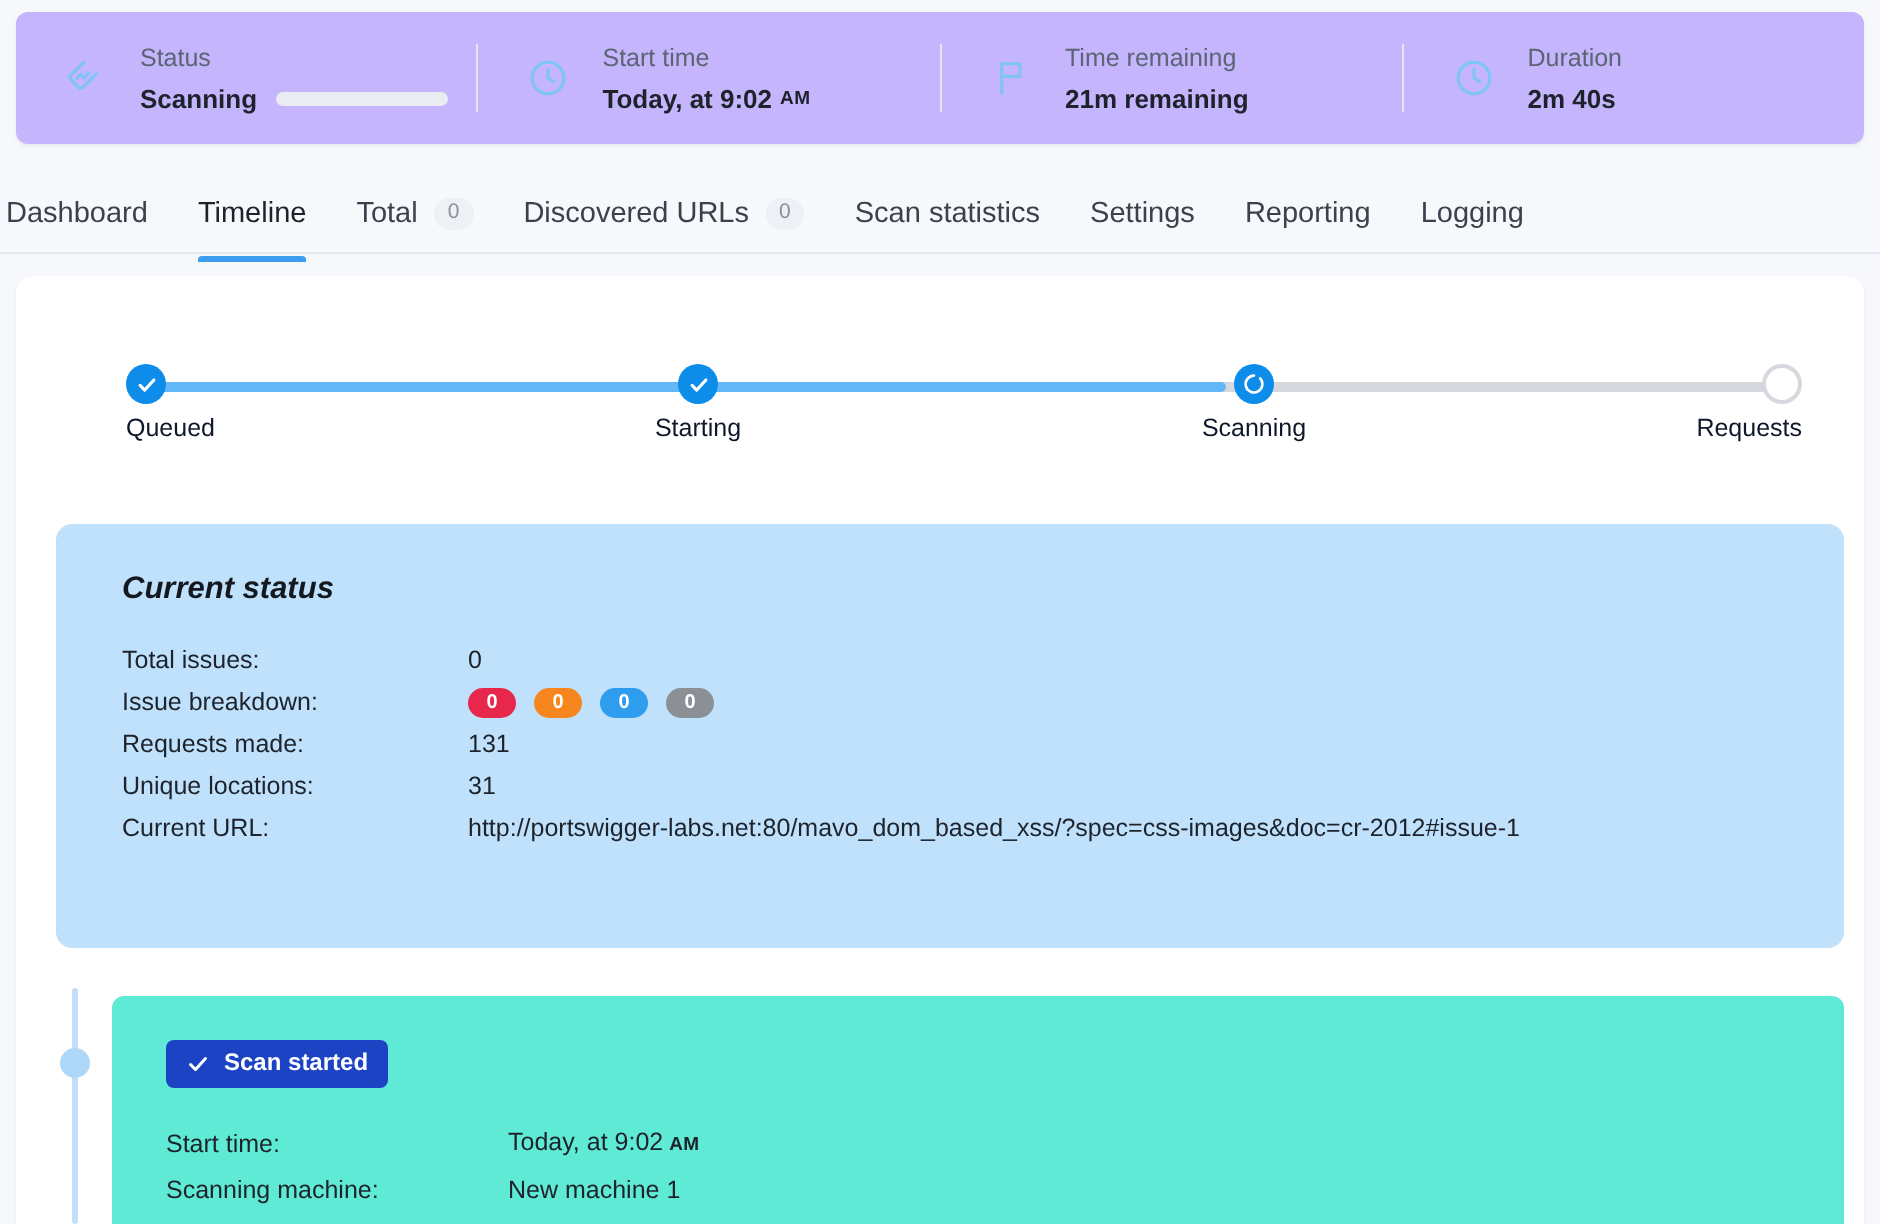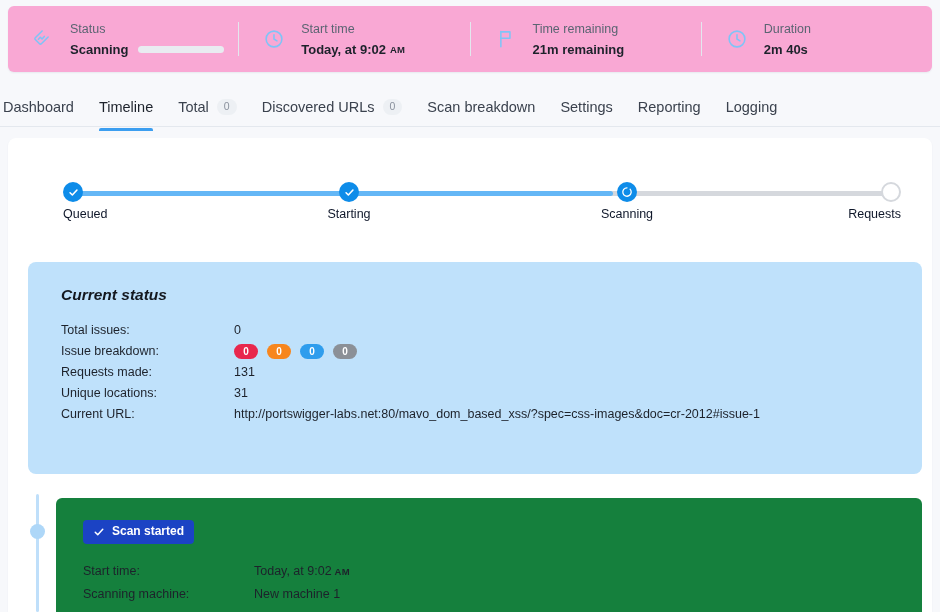--- a/index.html
+++ b/index.html
@@ -16,21 +16,21 @@
     position: relative;
   }
 
   
   .summary-card {
     position: absolute;
     left: 8px;
     top: 6px;
     width: 924px;
     height: 66px;
-    background: #f9a8d4;
+    background: #c4b5fd;
     border-radius: 6px;
     box-shadow: 0 1px 2px rgba(30, 50, 90, 0.07);
     display: flex;
     align-items: center;
   }
   .summary-item {
     display: flex;
     align-items: center;
     flex: 1 1 0;
     padding-left: 22px;
@@ -290,21 +290,21 @@
     height: 15px;
     border-radius: 50%;
     background: #aed7f8;
   }
   .event-card {
     position: absolute;
     left: 48px;
     top: 360px;
     width: 866px;
     height: 114px;
-    background: #15803d;
+    background: #5eead4;
     border-radius: 6px 6px 0 0;
     box-sizing: border-box;
     padding: 22px 0 0 27px;
   }
   .event-card .kv-table td.k { width: 171px; }
   .event-card .kv-table td { padding-bottom: 6px; color: #1d222b; }
   .ampm-sm { font-size: 9.5px; font-weight: 700; margin-left: 3px; letter-spacing: .2px; }
 
   .spinner-arc { display: block; }
 </style>
@@ -390,21 +390,21 @@
     </div>
   <div class="tab">
     <span>Total</span>
     <span class="tab-count">0</span>
   </div>
   <div class="tab">
     <span>Discovered URLs</span>
     <span class="tab-count">0</span>
   </div>
   <div class="tab">
-      <span>Scan breakdown</span>
+      <span>Scan statistics</span>
     </div>
   <div class="tab">
       <span>Settings</span>
     </div>
   <div class="tab">
       <span>Reporting</span>
     </div>
   <div class="tab">
       <span>Logging</span>
     </div>

